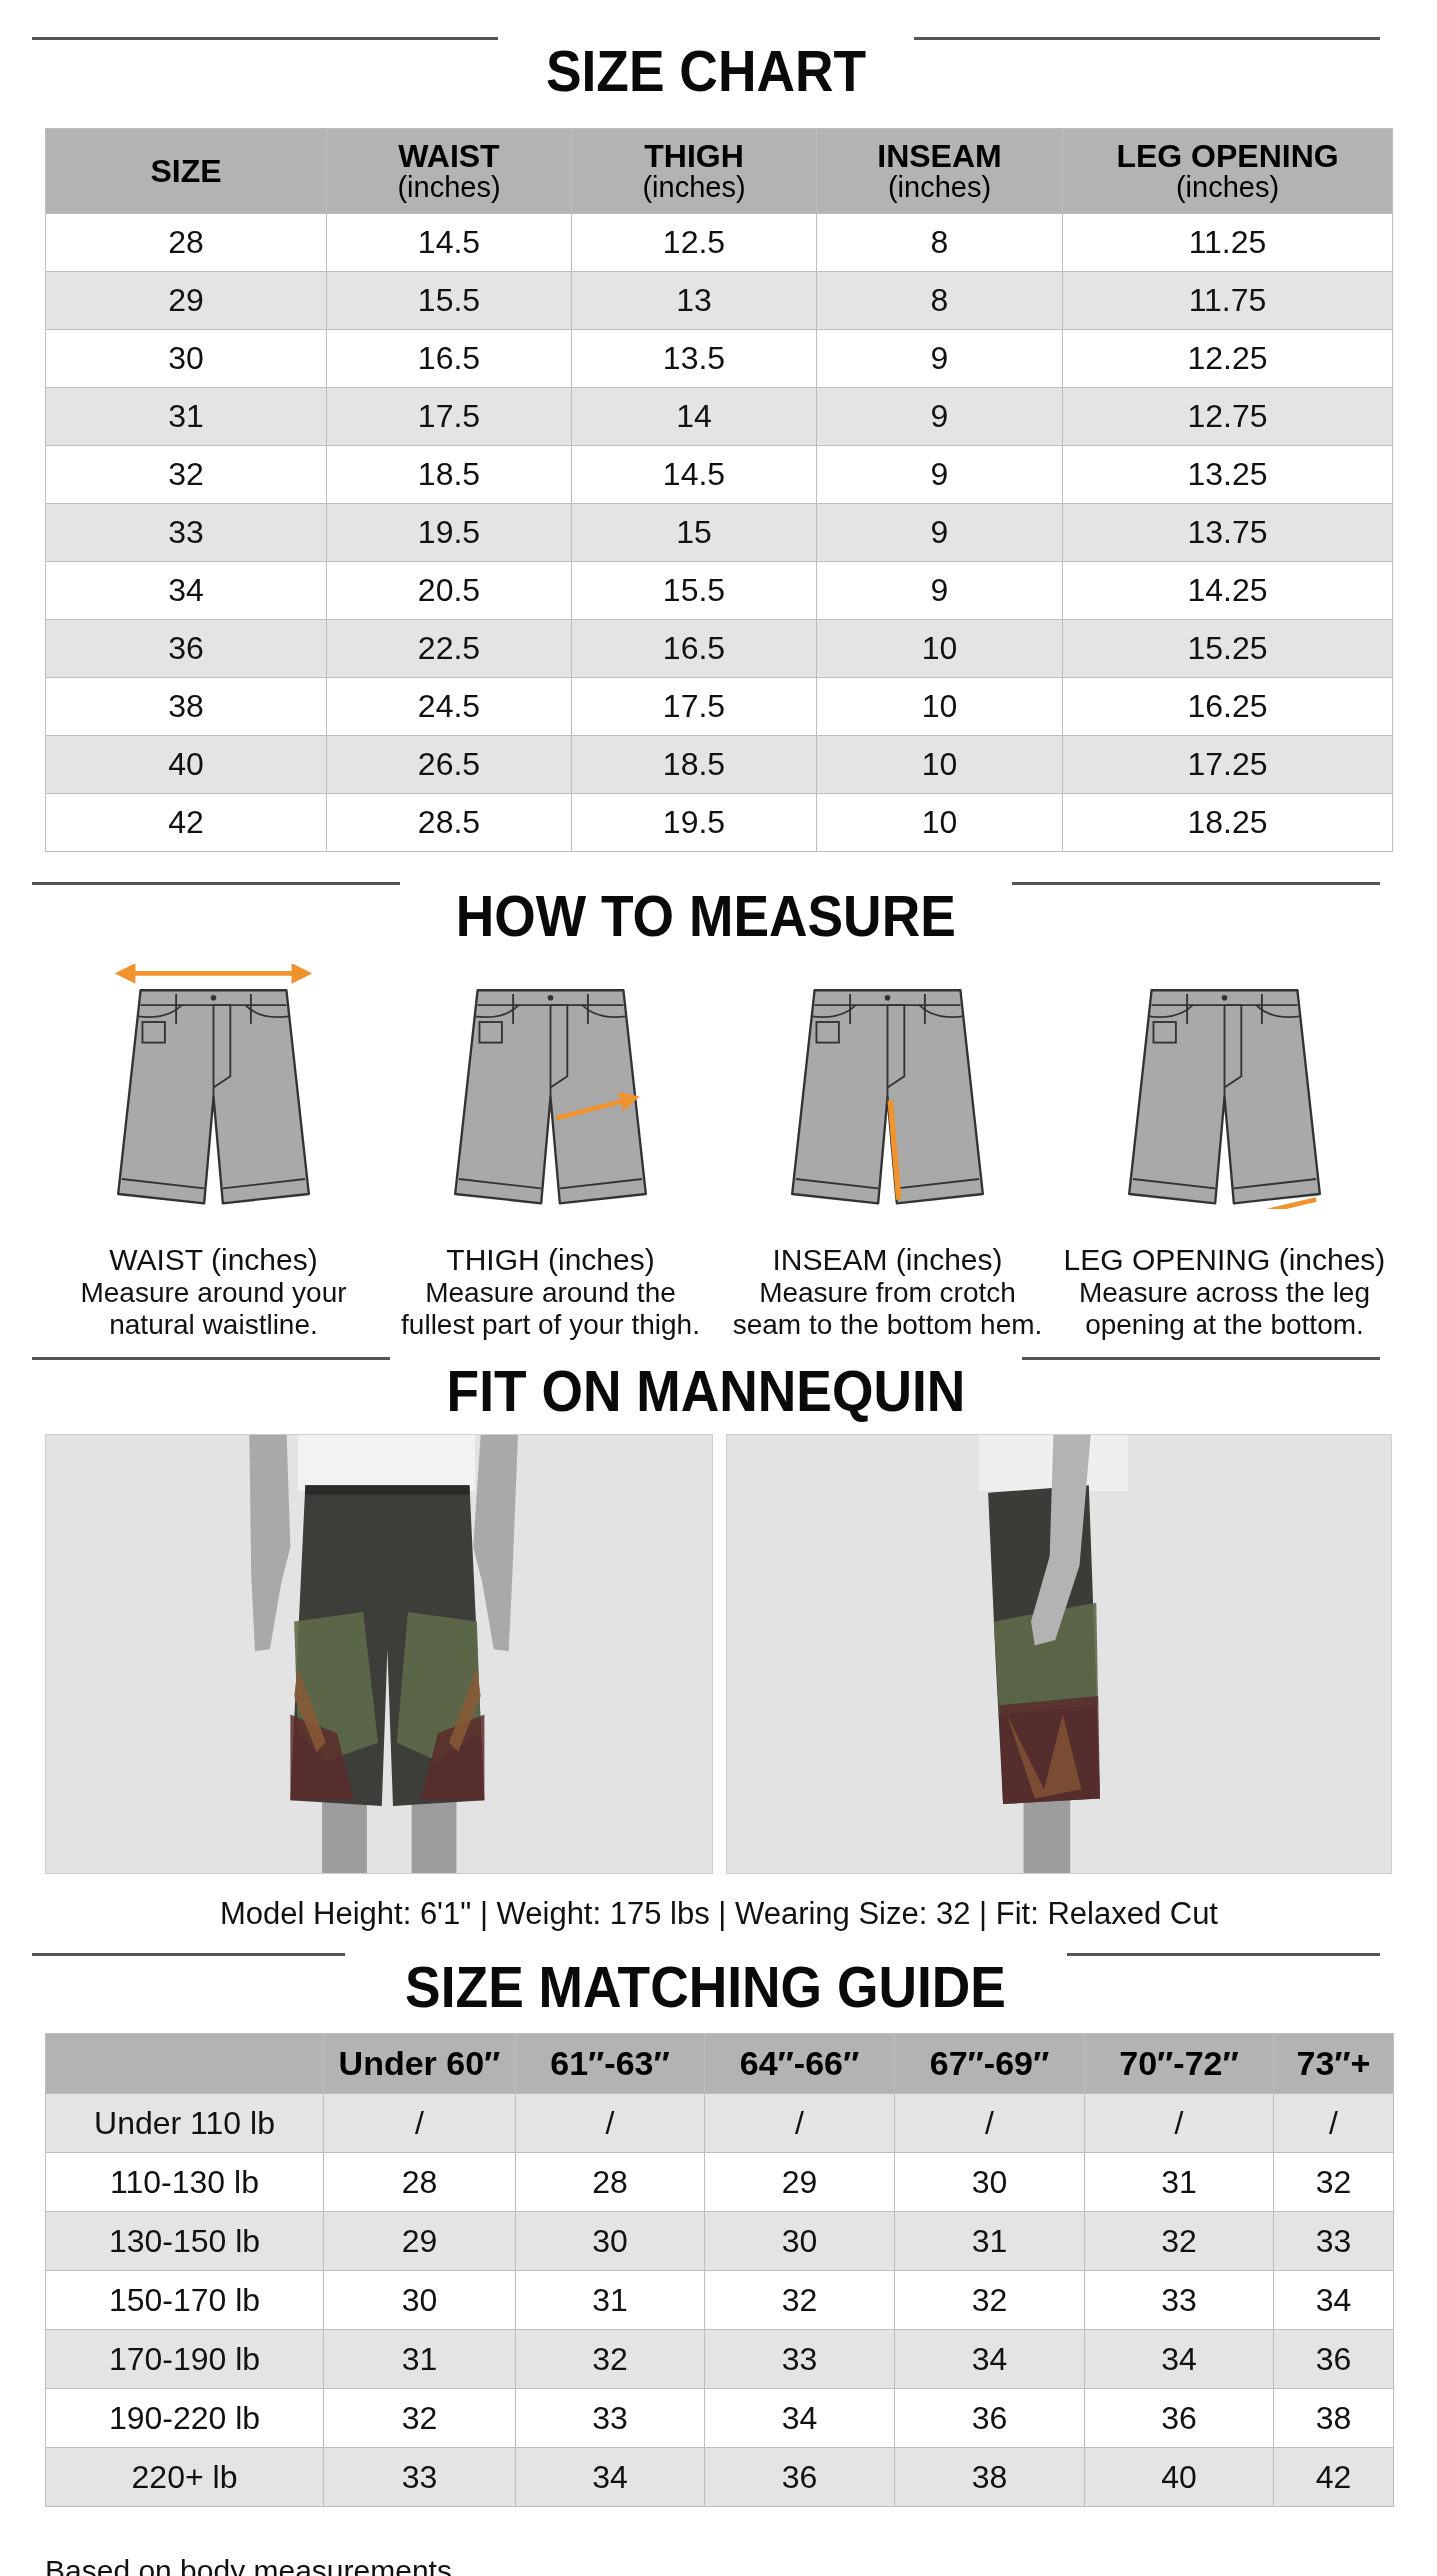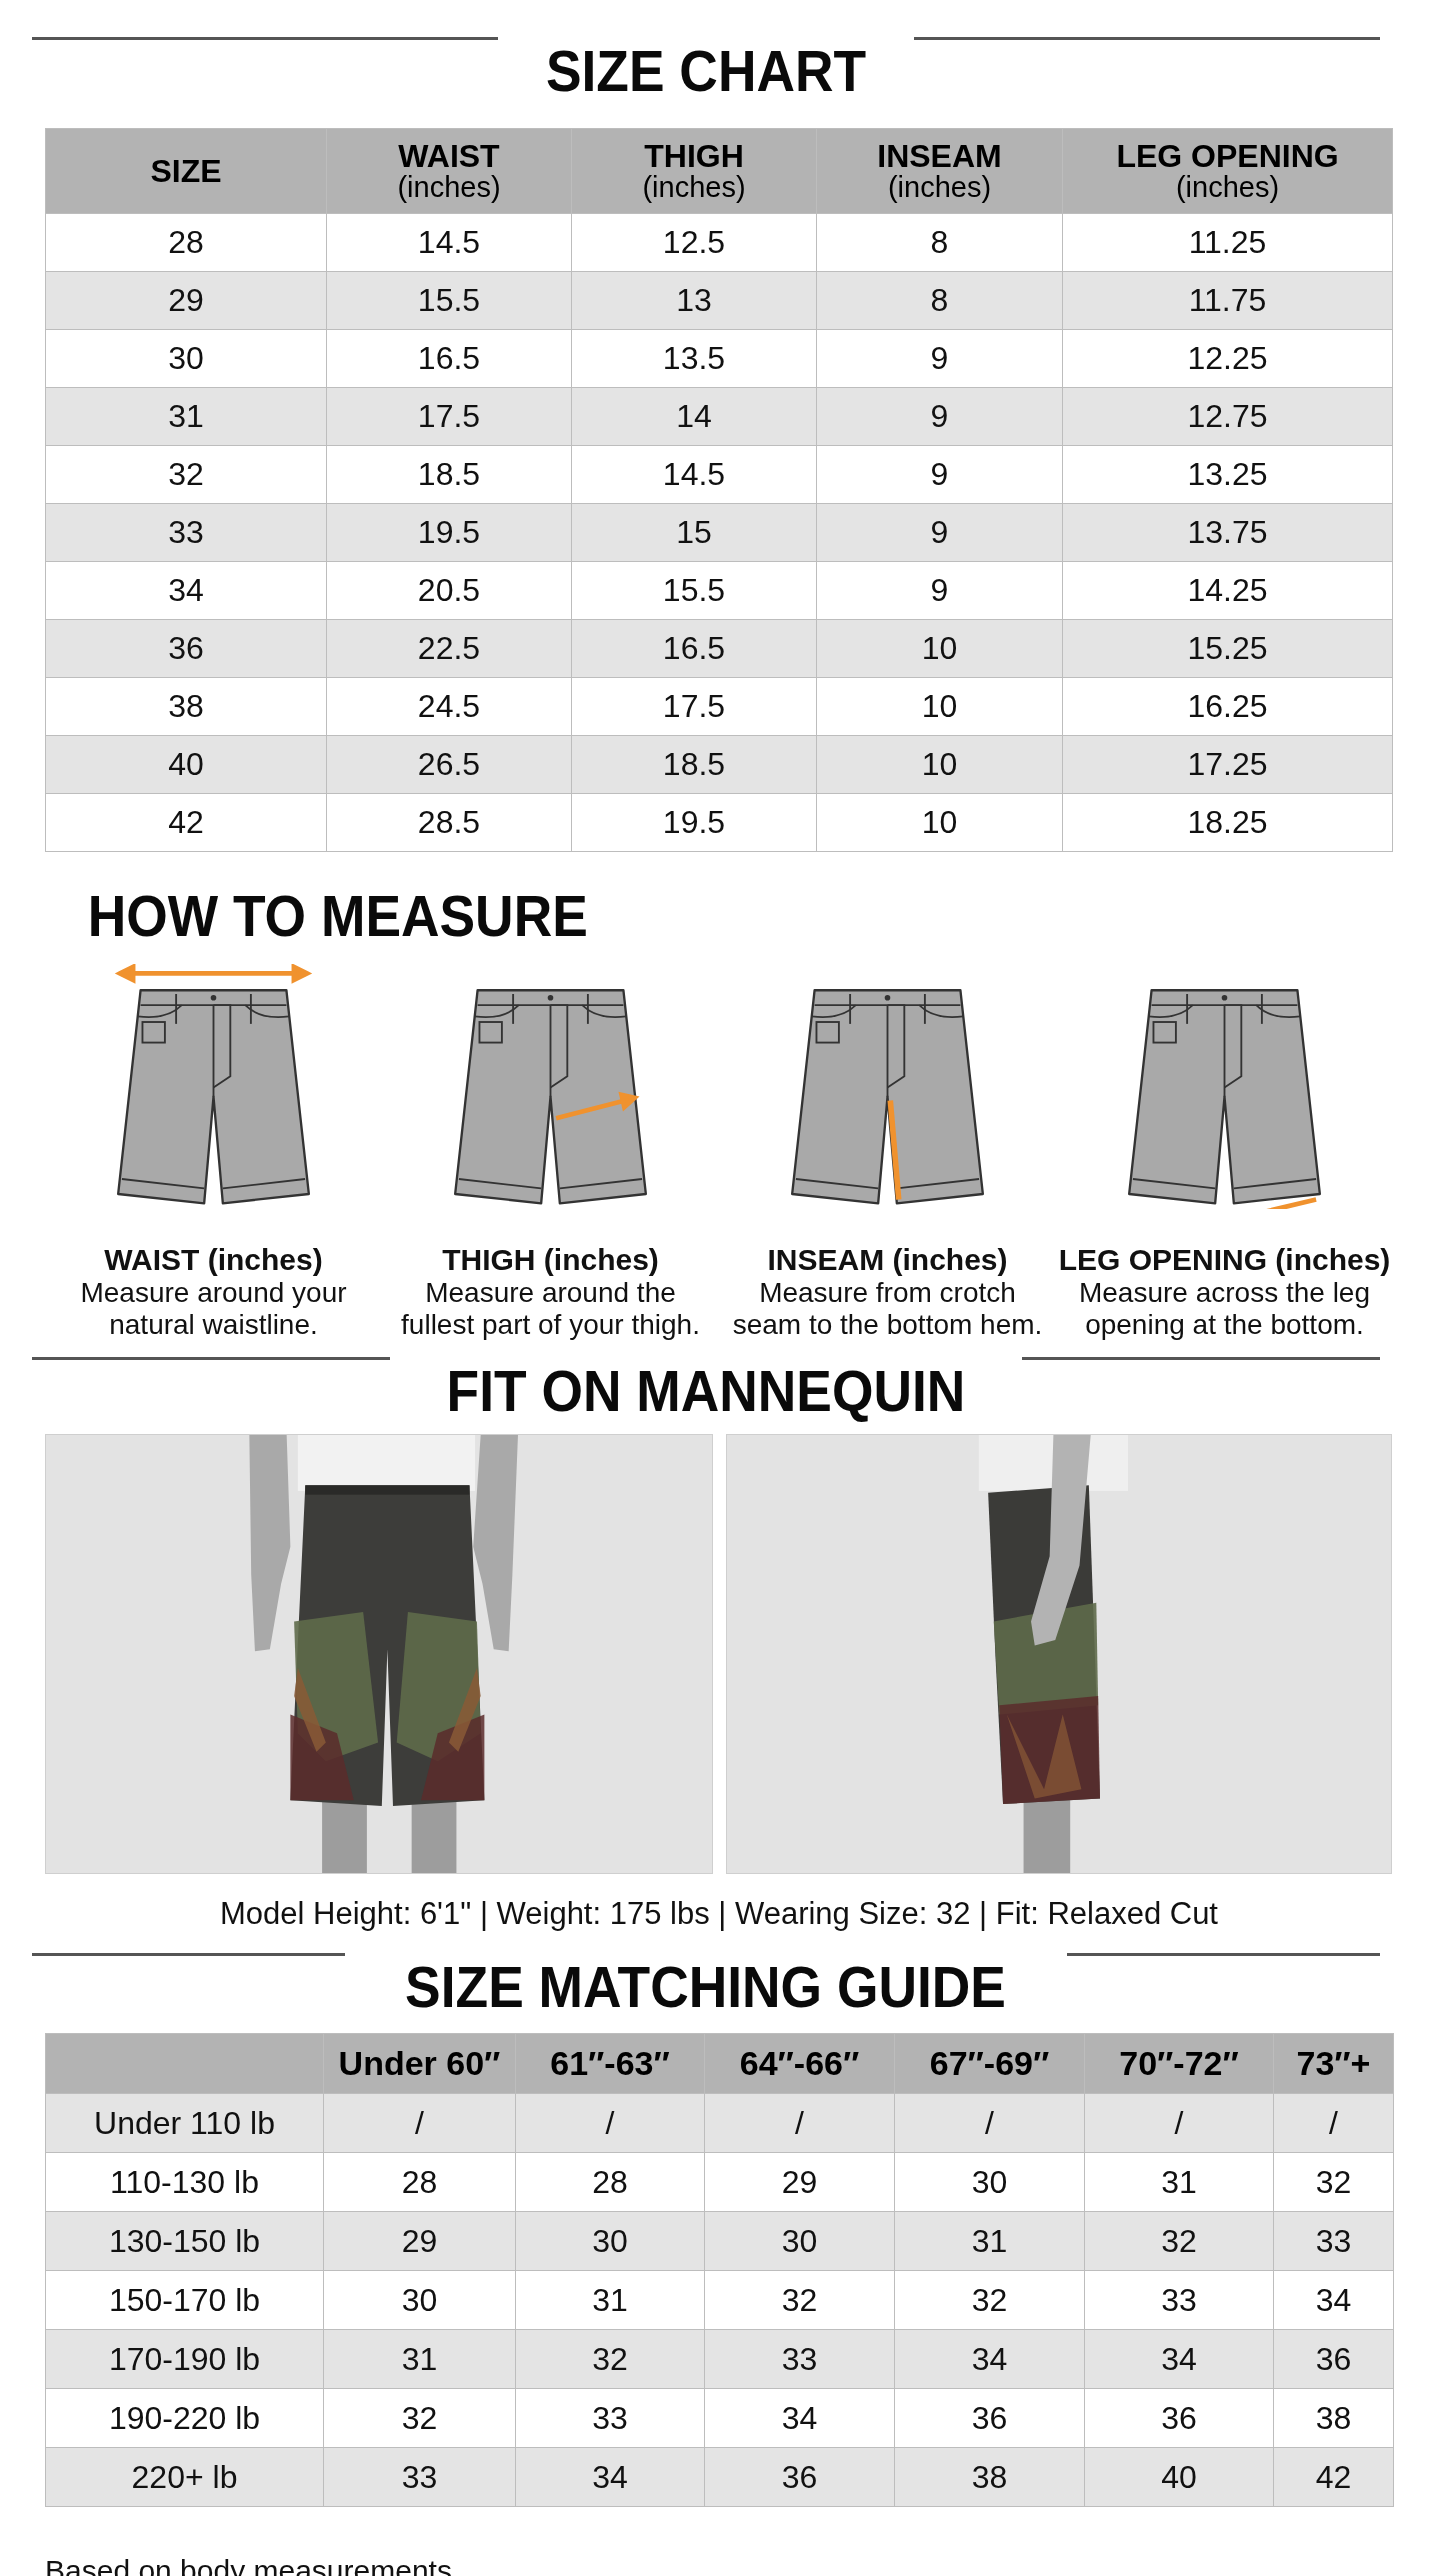--- a/index.html
+++ b/index.html
@@ -32,21 +32,21 @@
   #size-table tbody tr:nth-child(even) td { background: #e4e4e4; }
 
   #match-table thead th { height: 60px; font-size: 34px; }
   #match-table tbody td { height: 59px; font-size: 32px; margin-top: 48px; }
   #match-table tbody tr:nth-child(odd) td { background: #e4e4e4; }
   #match-table tbody tr:nth-child(even) td { background: #ffffff; }
 
   .measure-row { position: absolute; left: 45px; top: 964px; width: 1348px; display: flex; }
   .measure-item { width: 337px; display: flex; flex-direction: column; align-items: center; }
   .measure-item svg { width: 243px; height: 245px; }
-  .measure-label { margin-top: 34px; font-weight: 700; font-size: 30px; line-height: 34px; white-space: nowrap; }
+  .measure-label { margin-top: 34px; font-weight: 400; font-size: 30px; line-height: 34px; white-space: nowrap; }
   .measure-desc { font-size: 28px; line-height: 32px; text-align: center; white-space: pre-line; }
 
   .photo { position: absolute; top: 1434px; height: 440px; background: #e3e3e3; border: 0.9px solid #cfcfcf; overflow: hidden; }
   .photo svg { width: 100%; height: 100%; display: block; }
 
   .caption { position: absolute; left: 45px; top: 1893px; width: 1348px; text-align: center; font-size: 31px; line-height: 41px; }
   .footnote { position: absolute; left: 45px; top: 2520px; font-size: 30px; line-height: 37px; margin-top: 32px; }
 </style>
 </head>
 <body>
@@ -148,21 +148,21 @@
       <tr>
         <td>42</td>
         <td>28.5</td>
         <td>19.5</td>
         <td>10</td>
         <td>18.25</td>
       </tr>
     </tbody>
 </table>
 
-<div class="section-title" style="top:882px;flex-direction:column;">
+<div class="section-title" style="top:882px;">
   <div class="line"></div>
   <div class="text">HOW TO MEASURE</div>
   <div class="line"></div>
 </div>
 
 <div class="measure-row">
   <div class="measure-item">
     <svg viewBox="0 0 260 262">
       <g fill="#a9a9a9" stroke="#333" stroke-width="2.5" stroke-linejoin="round">
         <path d="M52 28 L208 28 L232 246 L140 256 L130 142 L120 256 L28 246 Z"></path>

